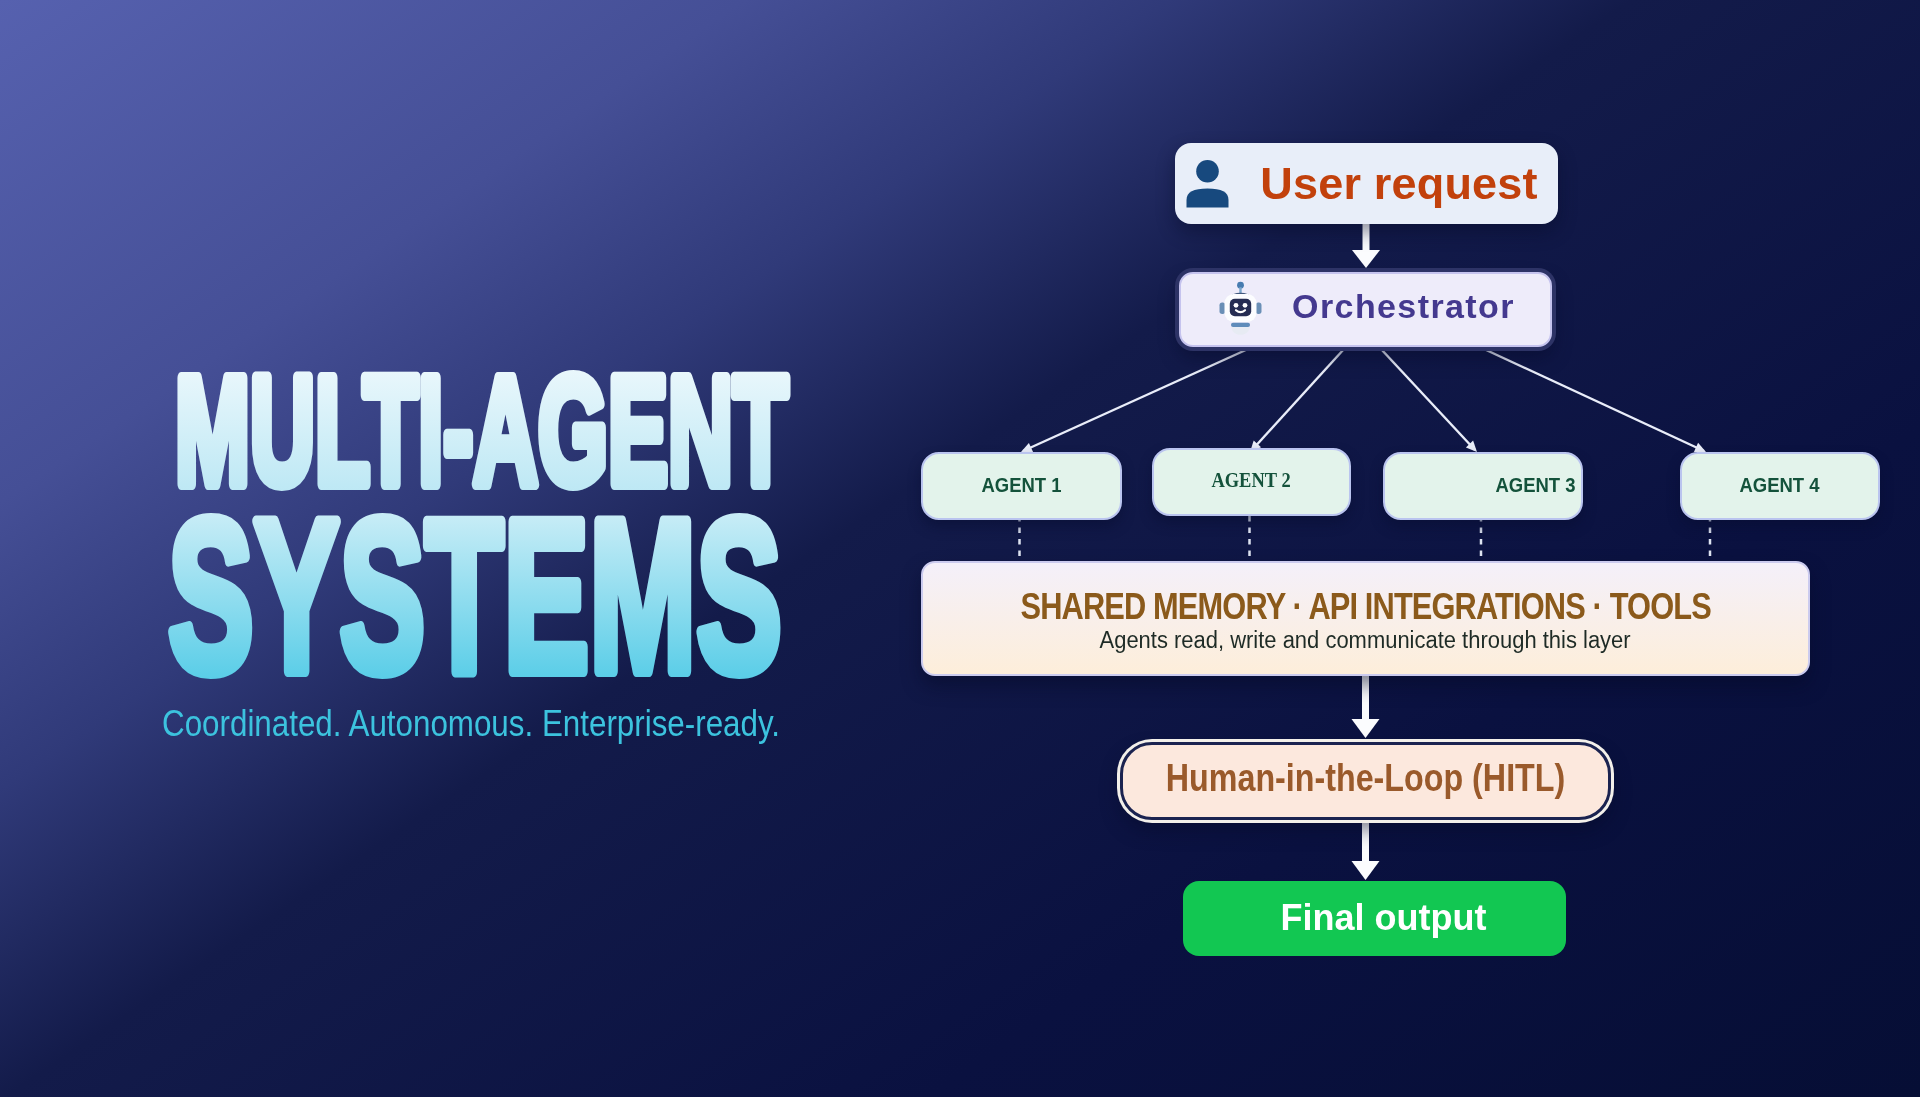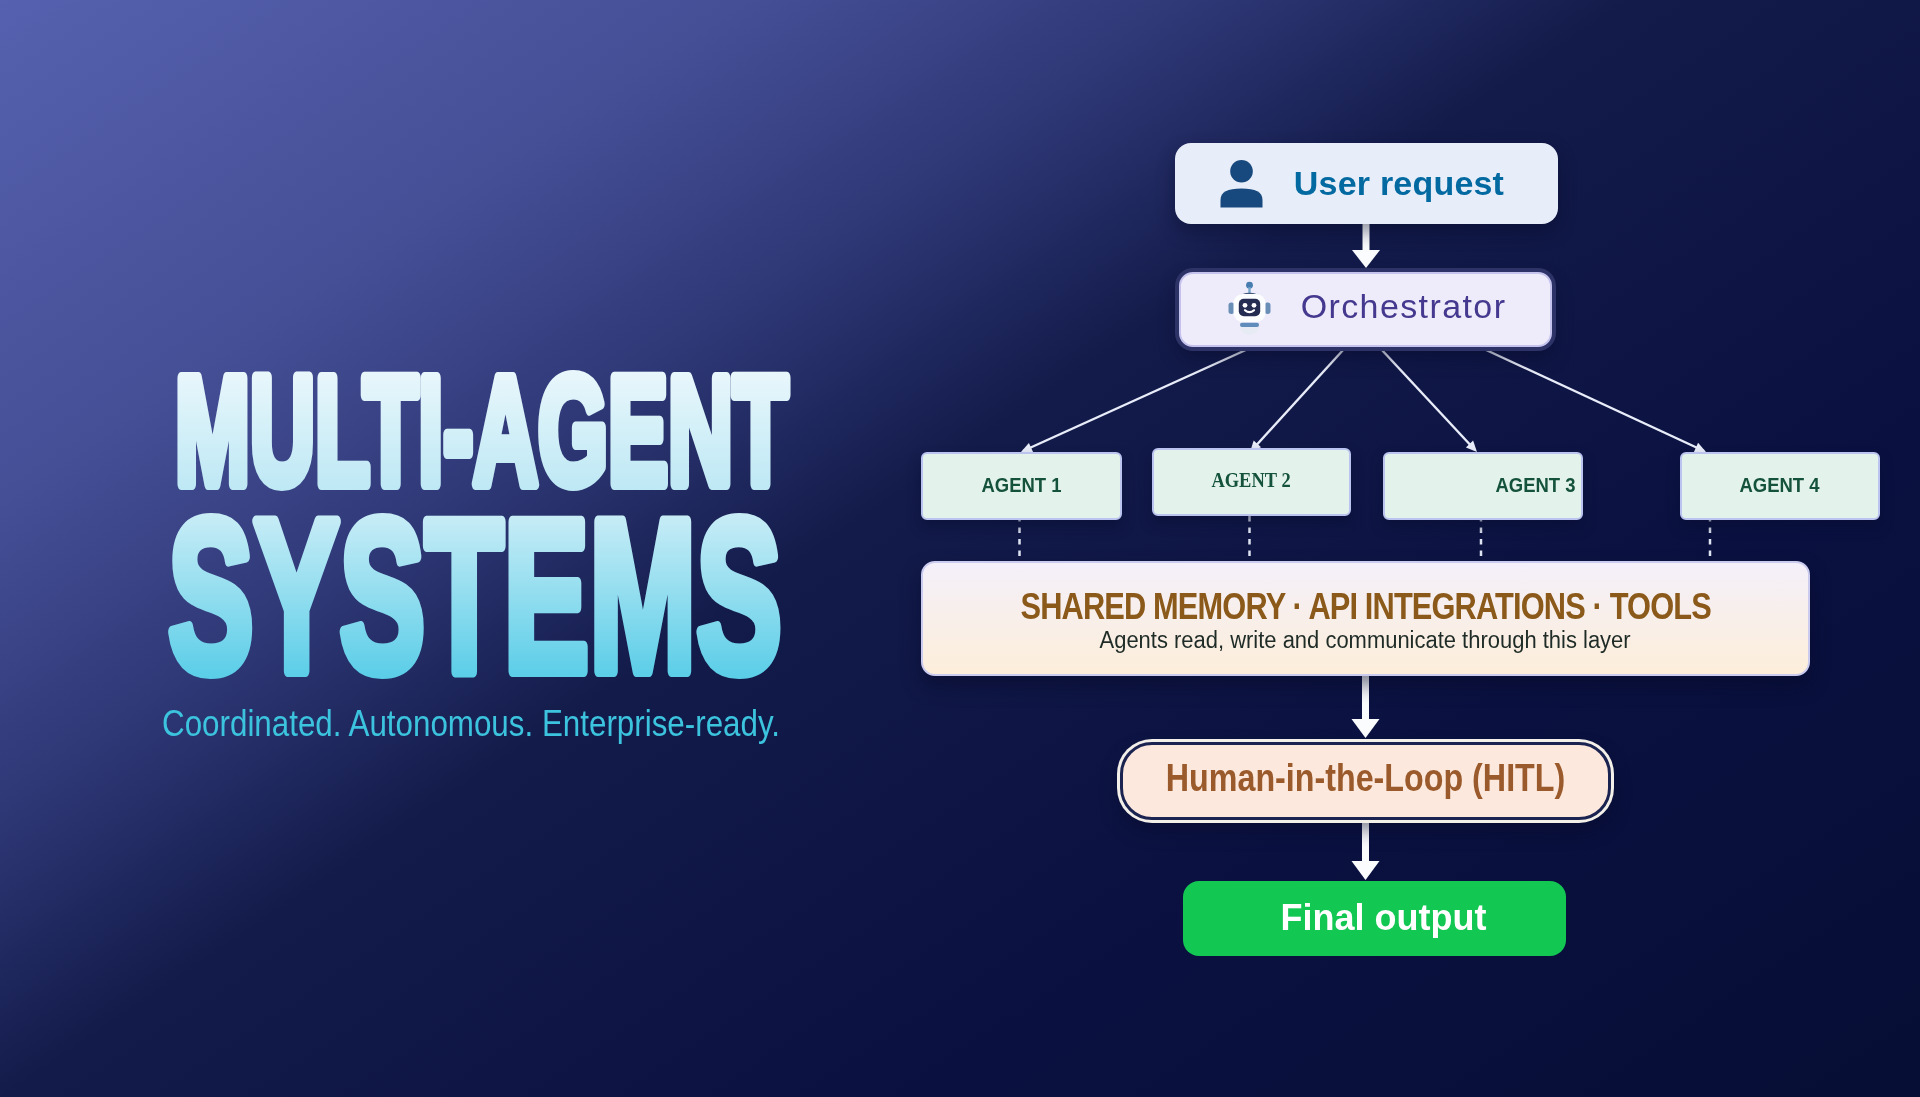--- a/index.html
+++ b/index.html
@@ -3,21 +3,21 @@
 <meta charset="utf-8">
 <style>
   html,body{margin:0;padding:0;}
   body{width:1920px;height:1097px;overflow:hidden;font-family:"Liberation Sans",sans-serif;}
   #page{position:relative;width:1920px;height:1097px;
     background:linear-gradient(146deg,#5661af 0%,#454f96 21%,#303a79 33%,#131b4a 46%,#0a1140 72%,#060e35 100%);}
   .box{position:absolute;display:flex;align-items:center;justify-content:center;}
   .lbl{white-space:nowrap;display:inline-block;}
   #overlay{position:absolute;left:0;top:0;z-index:1;}
   .bx{z-index:2;}
-  .agent{background:#e3f3eb;border:2px solid #bac4ef;border-radius:6px;box-shadow:0 7px 12px rgba(8,14,50,.5);}
+  .agent{background:#e3f3eb;border:2px solid #bac4ef;border-radius:18px;box-shadow:0 7px 12px rgba(8,14,50,.5);}
 </style>
 </head>
 <body>
 <div id="page">
 
   <svg id="overlay" width="1920" height="1097" viewBox="0 0 1920 1097">
 
     <g stroke="#fbfcfe" stroke-width="7" fill="none">
       <line x1="1366" y1="224" x2="1366" y2="252"></line>
       <line x1="1365.5" y1="672" x2="1365.5" y2="721"></line>
@@ -66,39 +66,39 @@
       <text x="48" y="371" font-size="217" textLength="614" lengthAdjust="spacingAndGlyphs" fill="url(#g2)" stroke="url(#g2)" stroke-width="12" stroke-linejoin="round" paint-order="stroke">SYSTEMS</text>
       <text x="42" y="436" font-size="37" textLength="618" lengthAdjust="spacingAndGlyphs" font-weight="normal" fill="#3cc3de">Coordinated. Autonomous. Enterprise-ready.</text>
     </g>
   </svg>
 
   <div class="box bx" id="user" style="left:1175px;top:143px;width:383px;height:81px;background:#e8eef9;border-radius:16px;box-shadow:0 8px 18px rgba(7,12,40,.45);padding-right:9px;box-sizing:border-box;">
     <svg width="43" height="48" viewBox="0 0 43 48" style="margin-right:31px;">
       <circle cx="21.5" cy="11.3" r="11.3" fill="#17497e"></circle>
       <path d="M0.5 47.5 V40 C0.5 32 7.5 28.5 21.5 28.5 C35.5 28.5 42.5 32 42.5 40 V47.5 Z" fill="#17497e"></path>
     </svg>
-    <span class="lbl" id="t-user" style="font-weight:bold;font-size:34px;color:#0369a1;letter-spacing:0.2px;">User request</span>
+    <span class="lbl" id="t-user" style="font-weight:bold;font-size:45px;color:#c2410c;letter-spacing:0.2px;">User request</span>
   </div>
 
   <div class="box bx" id="orch" style="left:1179px;top:272px;width:369px;height:71px;background:#eeecfa;border:2px solid #c5c3ee;border-radius:14px;box-shadow:0 0 0 4px #2d3366,0 10px 18px rgba(5,10,40,.5);">
     <svg width="49" height="56" viewBox="0 0 49 56" style="margin-right:27px;margin-top:-4px;">
       <circle cx="24.5" cy="5.2" r="3.4" fill="#477cb0"></circle>
       <rect x="23.3" y="7.2" width="2.4" height="7" fill="#7aa7cc"></rect>
       <ellipse cx="24.5" cy="17" rx="9.8" ry="4.2" fill="#43597e"></ellipse>
       <rect x="3.5" y="22.5" width="5.8" height="11.5" rx="2.7" fill="#6a8fb6"></rect>
       <rect x="39.7" y="22.5" width="5.8" height="11.5" rx="2.7" fill="#6a8fb6"></rect>
       <rect x="8.5" y="14" width="32" height="28" rx="9" fill="#fcfdff"></rect>
       <rect x="13.8" y="18.8" width="21.4" height="17.4" rx="5" fill="#252c52"></rect>
       <circle cx="20" cy="25.3" r="2.4" fill="#fff"></circle>
       <circle cx="29" cy="25.3" r="2.4" fill="#fff"></circle>
       <path d="M20 30.2 Q24.5 34.2 29 30.2" stroke="#fff" stroke-width="2.2" fill="none" stroke-linecap="round"></path>
       <rect x="15" y="42.8" width="19" height="4.2" rx="2" fill="#5f8cba"></rect>
       <path d="M15.5 47 H33.5 C33.5 51.8 29.5 54.8 24.5 54.8 C19.5 54.8 15.5 51.8 15.5 47 Z" fill="#e7ebf3"></path>
     </svg>
-    <span class="lbl" id="t-orch" style="font-weight:normal;font-size:34px;color:#44398f;letter-spacing:1.4px;margin-bottom:7px;">Orchestrator</span>
+    <span class="lbl" id="t-orch" style="font-weight:bold;font-size:34px;color:#44398f;letter-spacing:1.4px;margin-bottom:7px;">Orchestrator</span>
   </div>
 
   <div class="box bx agent" id="a1" style="left:921px;top:452px;width:197px;height:64px;">
     <span class="lbl" style="font-weight:bold;font-size:21px;color:#14523b;transform:scaleX(.88);margin-bottom:3px;">AGENT 1</span>
     </div>
   <div class="box bx agent" id="a2" style="left:1152px;top:448px;width:195px;height:64px;font-family:Liberation Serif, serif;">
     <span class="lbl" style="font-weight:bold;font-size:21px;color:#14523b;transform:scaleX(.88);margin-bottom:3px;">AGENT 2</span>
     </div>
   <div class="box bx agent" id="a3" style="left:1383px;top:452px;width:196px;height:64px;justify-content:flex-end;">
     <span class="lbl" style="font-weight:bold;font-size:21px;color:#14523b;transform:scaleX(.88);margin-bottom:3px;">AGENT 3</span>

